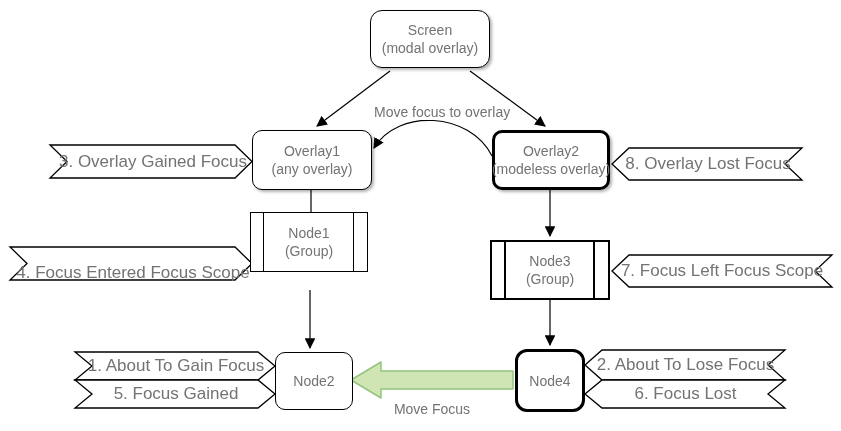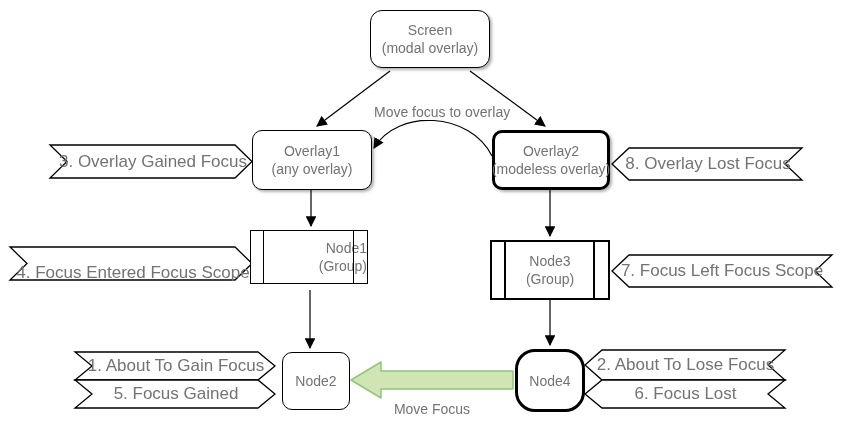--- a/index.html
+++ b/index.html
@@ -31,24 +31,24 @@
     white-space: nowrap;
     z-index: 2;
   }
   .rounded { border-radius: 10px; }
   .shadow { box-shadow: 2px 2px 3px rgba(0,0,0,0.3); }
   .thick { border-width: 3px; }
 
   .box.screen   { left: 370px; top: 10px;  width: 120px; height: 58px; border-radius: 12px; }
   .box.overlay1 { left: 252px; top: 130px; width: 120px; height: 60px; }
   .box.overlay2 { left: 492px; top: 130px; width: 118px; height: 60px; }
-  .box.node1    { left: 250px; top: 230px; width: 118px; height: 54px; align-items: flex-end; }
+  .box.node1    { left: 250px; top: 212px; width: 118px; height: 60px; }
   .box.node3    { left: 490px; top: 240px; width: 120px; height: 60px; border-width: 2.5px; }
-  .box.node2    { left: 282px; top: 352px; width: 68px;  height: 58px; }
-  .box.node4    { left: 515px; top: 349px; width: 70px;  height: 63px; border-width: 3.5px; border-radius: 20px; }
+  .box.node2    { left: 275px; top: 352px; width: 78px;  height: 58px; }
+  .box.node4    { left: 515px; top: 349px; width: 70px;  height: 63px; border-width: 3.5px; border-radius: 12px; }
 
   
   .side-line {
     position: absolute; top: 0; bottom: 0; width: 0;
     border-left: 1.5px solid #000;
   }
   .node3 .side-line { border-left-width: 2px; }
   .side-line.l { left: 12px; }
   .side-line.r { right: 13px; }
 

